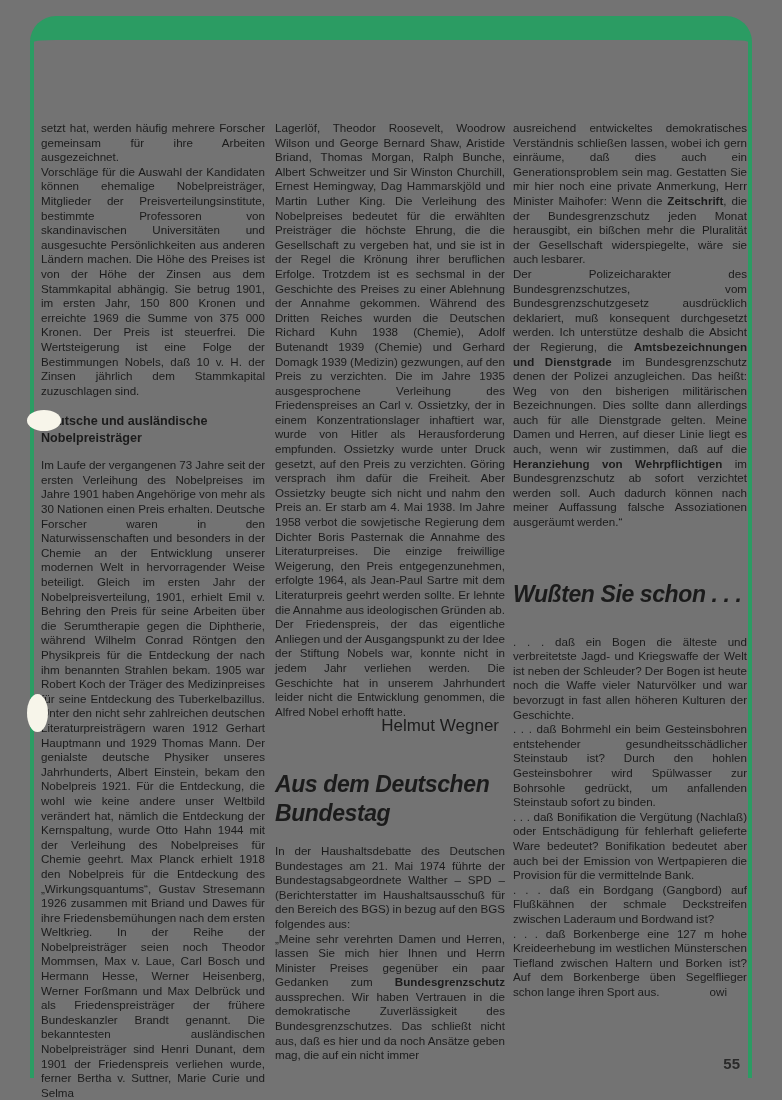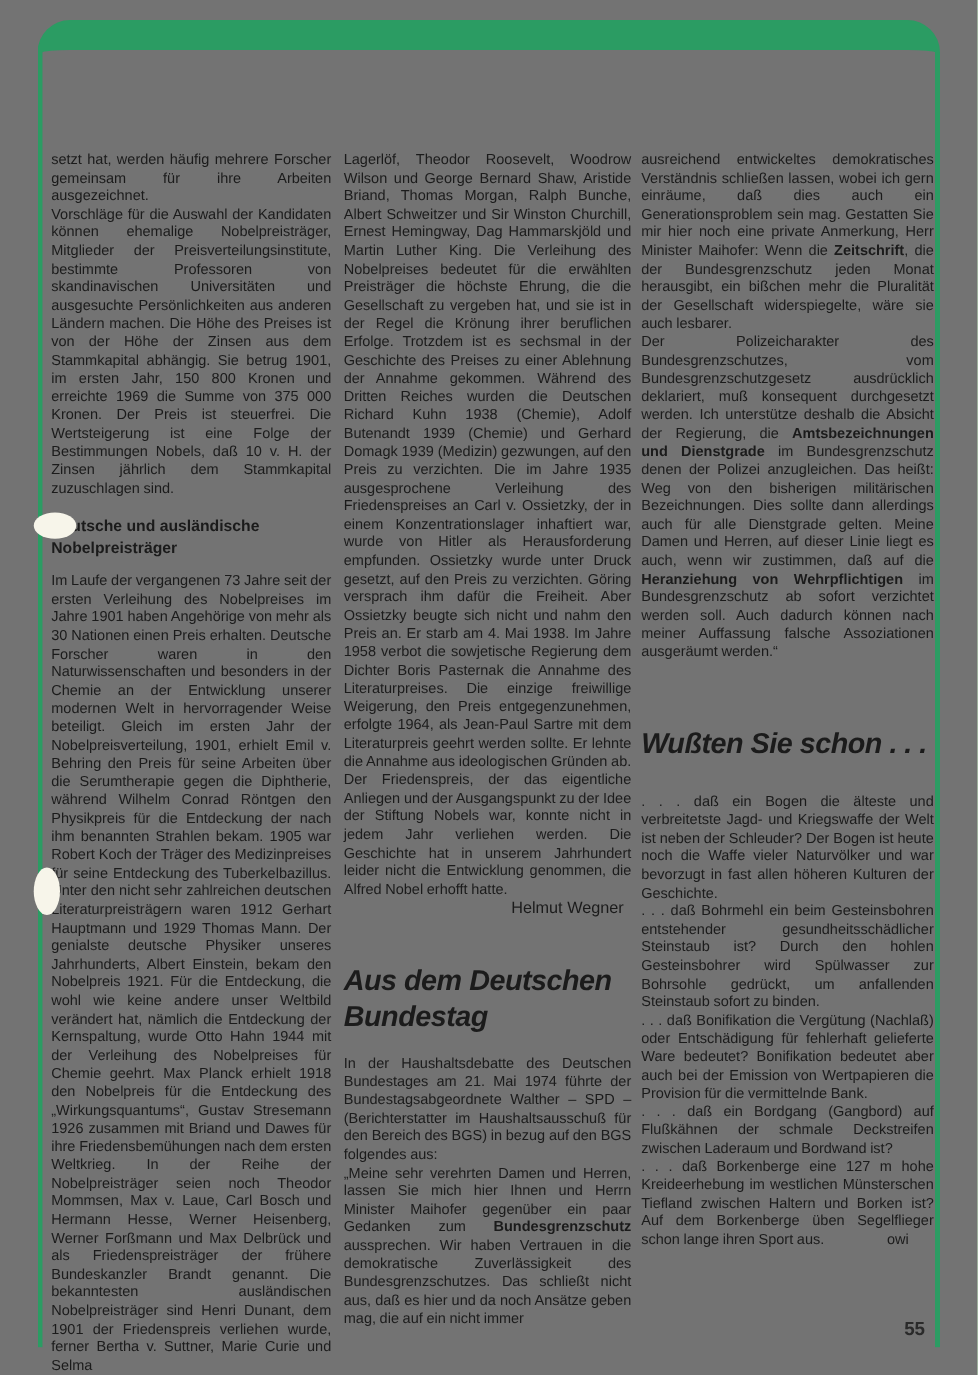--- a/index.html
+++ b/index.html
@@ -34,21 +34,21 @@
   .subhead {
     position:relative; margin:15px 0 12px;
     font-size:12.6px; line-height:16.5px; font-weight:bold;
   }
   .headline {
     margin:36px 0 16px; font-size:23px; line-height:29px;
     font-weight:bold; font-style:italic; letter-spacing:-0.4px;
   }
   .headline.wussten { margin:50px 0 26px; }
   .sig {
-    margin:0; font-size:13px; line-height:14.6px;
+    margin:0; font-size:17px; line-height:14.6px;
     text-align:right; padding-right:6px;
   }
   .item { margin-bottom:13px; }
   .item:last-of-type { margin-bottom:0; }
   .owi {
     margin:-14.6px 0 0 0; font-size:11.6px; line-height:14.6px;
     text-align:right; padding-right:20px;
   }
   .page-number {
     position:absolute; right:42px; bottom:28px;
@@ -77,21 +77,21 @@
       <p class="body">Vorschläge für die Auswahl der Kandidaten können ehemalige Nobelpreisträger, Mitglieder der Preisverteilungsinstitute, bestimmte Professoren von skandinavischen Universitäten und ausgesuchte Persönlichkeiten aus anderen Ländern machen. Die Höhe des Preises ist von der Höhe der Zinsen aus dem Stammkapital abhängig. Sie betrug 1901, im ersten Jahr, 150 800 Kronen und erreichte 1969 die Summe von 375 000 Kronen. Der Preis ist steuerfrei. Die Wertsteigerung ist eine Folge der Bestimmungen Nobels, daß 10 v. H. der Zinsen jährlich dem Stammkapital zuzuschlagen sind.</p>
       <h3 class="subhead"><span class="blotch heading-blotch"></span><span>Deutsche und ausländische Nobelpreisträger</span></h3>
       <p class="body">Im Laufe der vergangenen 73 Jahre seit der ersten Verleihung des Nobelpreises im Jahre 1901 haben Angehörige von mehr als 30 Nationen einen Preis erhalten. Deutsche Forscher waren in den Naturwissenschaften und besonders in der Chemie an der Entwicklung unserer modernen Welt in hervorragender Weise beteiligt. Gleich im ersten Jahr der Nobelpreisverteilung, 1901, erhielt Emil v. Behring den Preis für seine Arbeiten über die Serumtherapie gegen die Diphtherie, während Wilhelm Conrad Röntgen den Physikpreis für die Entdeckung der nach ihm benannten Strahlen bekam. 1905 war Robert Koch der Träger des Medizinpreises für seine Entdeckung des Tuberkelbazillus. Unter den nicht sehr zahlreichen deutschen Literaturpreisträgern waren 1912 Gerhart Hauptmann und 1929 Thomas Mann. Der genialste deutsche Physiker unseres Jahrhunderts, Albert Einstein, bekam den Nobelpreis 1921. Für die Entdeckung, die wohl wie keine andere unser Weltbild verändert hat, nämlich die Entdeckung der Kernspaltung, wurde Otto Hahn 1944 mit der Verleihung des Nobelpreises für Chemie geehrt. Max Planck erhielt 1918 den Nobelpreis für die Entdeckung des „Wirkungsquantums“, Gustav Stresemann 1926 zusammen mit Briand und Dawes für ihre Friedensbemühungen nach dem ersten Weltkrieg. In der Reihe der Nobelpreisträger seien noch Theodor Mommsen, Max v. Laue, Carl Bosch und Hermann Hesse, Werner Heisenberg, Werner Forßmann und Max Delbrück und als Friedenspreisträger der frühere Bundeskanzler Brandt genannt. Die bekanntesten ausländischen Nobelpreisträger sind Henri Dunant, dem 1901 der Friedenspreis verliehen wurde, ferner Bertha v. Suttner, Marie Curie und Selma</p>
     </div>
 
     <div class="colB">
       <p class="body">Lagerlöf, Theodor Roosevelt, Woodrow Wilson und George Bernard Shaw, Aristide Briand, Thomas Morgan, Ralph Bunche, Albert Schweitzer und Sir Winston Churchill, Ernest Hemingway, Dag Hammarskjöld und Martin Luther King. Die Verleihung des Nobelpreises bedeutet für die erwählten Preisträger die höchste Ehrung, die die Gesellschaft zu vergeben hat, und sie ist in der Regel die Krönung ihrer beruflichen Erfolge. Trotzdem ist es sechsmal in der Geschichte des Preises zu einer Ablehnung der Annahme gekommen. Während des Dritten Reiches wurden die Deutschen Richard Kuhn 1938 (Chemie), Adolf Butenandt 1939 (Chemie) und Gerhard Domagk 1939 (Medizin) gezwungen, auf den Preis zu verzichten. Die im Jahre 1935 ausgesprochene Verleihung des Friedenspreises an Carl v. Ossietzky, der in einem Konzentrationslager inhaftiert war, wurde von Hitler als Herausforderung empfunden. Ossietzky wurde unter Druck gesetzt, auf den Preis zu verzichten. Göring versprach ihm dafür die Freiheit. Aber Ossietzky beugte sich nicht und nahm den Preis an. Er starb am 4. Mai 1938. Im Jahre 1958 verbot die sowjetische Regierung dem Dichter Boris Pasternak die Annahme des Literaturpreises. Die einzige freiwillige Weigerung, den Preis entgegenzunehmen, erfolgte 1964, als Jean-Paul Sartre mit dem Literaturpreis geehrt werden sollte. Er lehnte die Annahme aus ideologischen Gründen ab. Der Friedenspreis, der das eigentliche Anliegen und der Ausgangspunkt zu der Idee der Stiftung Nobels war, konnte nicht in jedem Jahr verliehen werden. Die Geschichte hat in unserem Jahrhundert leider nicht die Entwicklung genommen, die Alfred Nobel erhofft hatte.</p>
       <p class="sig">Helmut Wegner</p>
       <h2 class="headline">Aus dem Deutschen Bundestag</h2>
       <p class="body">In der Haushaltsdebatte des Deutschen Bundestages am 21. Mai 1974 führte der Bundestagsabgeordnete Walther – SPD – (Berichterstatter im Haushaltsausschuß für den Bereich des BGS) in bezug auf den BGS folgendes aus:</p>
-      <p class="body"><span>„Meine sehr verehrten Damen und Herren, lassen Sie mich hier Ihnen und Herrn Minister Maihofer gegenüber ein paar Gedanken zum </span><b>Bundesgrenzschutz</b><span> aussprechen. Wir haben Vertrauen in die demokratische Zuverlässigkeit des Bundesgrenzschutzes. Das schließt nicht aus, daß es hier und da noch Ansätze geben mag, die auf ein nicht immer</span></p>
+      <p class="body"><span>„Meine sehr verehrten Damen und Herren, lassen Sie mich hier Ihnen und Herrn Minister Preises gegenüber ein paar Gedanken zum </span><b>Bundesgrenzschutz</b><span> aussprechen. Wir haben Vertrauen in die demokratische Zuverlässigkeit des Bundesgrenzschutzes. Das schließt nicht aus, daß es hier und da noch Ansätze geben mag, die auf ein nicht immer</span></p>
     </div>
 
     <div class="colC">
       <p class="body"><span>ausreichend entwickeltes demokratisches Verständnis schließen lassen, wobei ich gern einräume, daß dies auch ein Generationsproblem sein mag. Gestatten Sie mir hier noch eine private Anmerkung, Herr Minister Maihofer: Wenn die </span><b>Zeitschrift</b><span>, die der Bundesgrenzschutz jeden Monat herausgibt, ein bißchen mehr die Pluralität der Gesellschaft widerspiegelte, wäre sie auch lesbarer.</span></p>
       <p class="body"><span>Der Polizeicharakter des Bundesgrenzschutzes, vom Bundesgrenzschutzgesetz ausdrücklich deklariert, muß konsequent durchgesetzt werden. Ich unterstütze deshalb die Absicht der Regierung, die </span><b>Amtsbezeichnungen und Dienstgrade</b><span> im Bundesgrenzschutz denen der Polizei anzugleichen. Das heißt: Weg von den bisherigen militärischen Bezeichnungen. Dies sollte dann allerdings auch für alle Dienstgrade gelten. Meine Damen und Herren, auf dieser Linie liegt es auch, wenn wir zustimmen, daß auf die </span><b>Heranziehung von Wehrpflichtigen</b><span> im Bundesgrenzschutz ab sofort verzichtet werden soll. Auch dadurch können nach meiner Auffassung falsche Assoziationen ausgeräumt werden.“</span></p>
       <h2 class="headline wussten">Wußten Sie schon . . .</h2>
       <p class="body item">. . . daß ein Bogen die älteste und verbreitetste Jagd- und Kriegswaffe der Welt ist neben der Schleuder? Der Bogen ist heute noch die Waffe vieler Naturvölker und war bevorzugt in fast allen höheren Kulturen der Geschichte.</p>
       <p class="body item">. . . daß Bohrmehl ein beim Gesteinsbohren entstehender gesundheitsschädlicher Steinstaub ist? Durch den hohlen Gesteinsbohrer wird Spülwasser zur Bohrsohle gedrückt, um anfallenden Steinstaub sofort zu binden.</p>
       <p class="body item">. . . daß Bonifikation die Vergütung (Nachlaß) oder Entschädigung für fehlerhaft gelieferte Ware bedeutet? Bonifikation bedeutet aber auch bei der Emission von Wertpapieren die Provision für die vermittelnde Bank.</p>
       <p class="body item">. . . daß ein Bordgang (Gangbord) auf Flußkähnen der schmale Deckstreifen zwischen Laderaum und Bordwand ist?</p>

